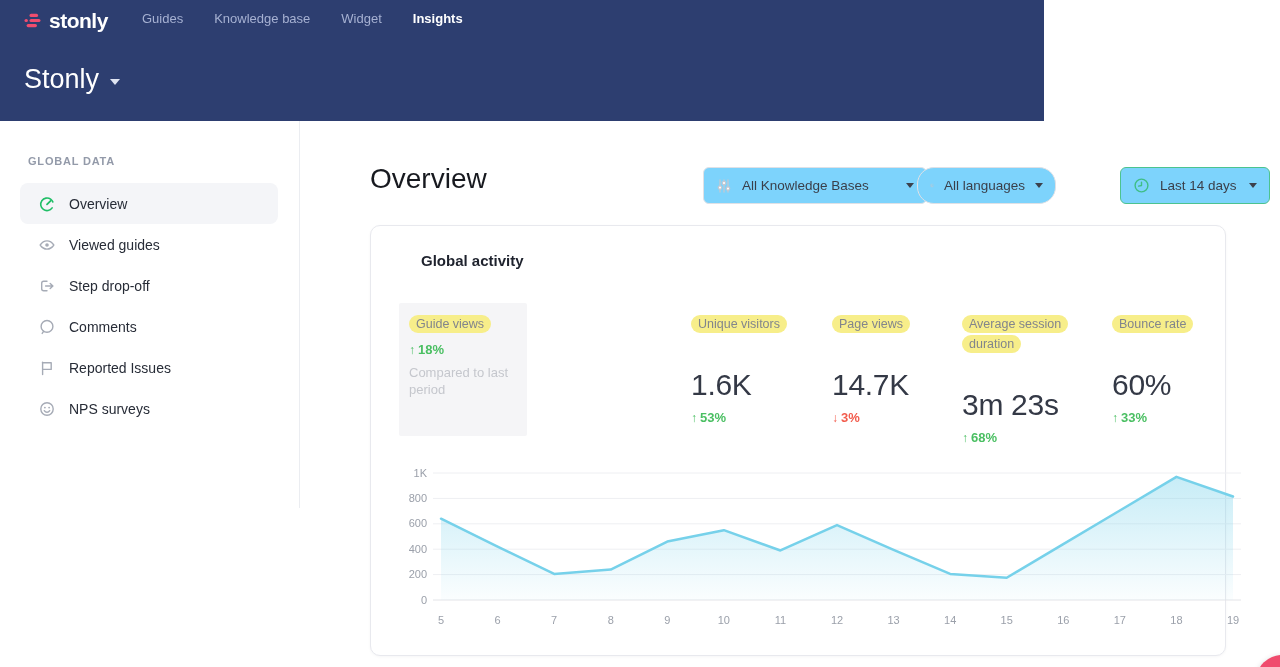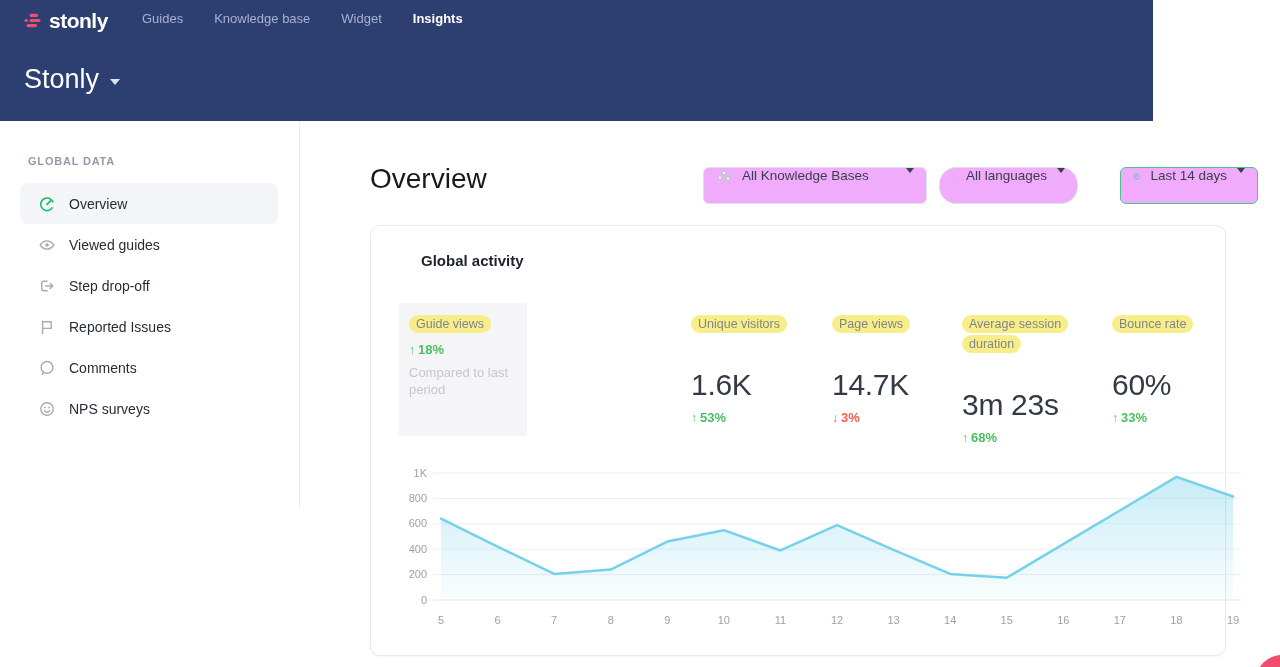--- a/index.html
+++ b/index.html
@@ -1,48 +1,48 @@
 <!DOCTYPE html>
 <html><head>
 <meta charset="utf-8">
 <style>
   * { margin:0; padding:0; box-sizing:border-box; }
   html,body { width:1280px; height:667px; }
   body { font-family:"Liberation Sans","DejaVu Sans",sans-serif; background:#fff; }
   .page { position:relative; width:1280px; height:667px; overflow:hidden; background:#fff; }
 
   
-  .header { position:absolute; left:0; top:0; width:1153px; height:121px; background:#2d3e70; }
+  .header { position:absolute; left:0; top:0; width:1044px; height:121px; background:#2d3e70; }
   .logo { position:absolute; left:24px; top:9px; display:flex; align-items:center; gap:6px; }
   .logo-text { color:#fff; font-size:21px; font-weight:800; letter-spacing:-0.5px; }
   .topnav { position:absolute; left:142px; top:11px; display:flex; gap:31px; align-items:center; }
   .topnav .nav-item { font-size:13px; color:#a6b1d2; font-weight:500; cursor:pointer; }
   .topnav .nav-item.active { color:#ffffff; font-weight:700; }
   .workspace { position:absolute; left:24px; top:64px; display:flex; align-items:center; gap:11px; }
   .workspace-title { color:#ffffff; font-size:27px; font-weight:400; }
   .caret-w { width:0; height:0; border-left:5px solid transparent; border-right:5px solid transparent; border-top:6px solid #dfe4f2; margin-top:4px; }
 
   
   .sidebar { position:absolute; left:0; top:121px; width:300px; height:387px; background:#fff; border-right:1px solid #ebedf1; }
   .section-label { position:absolute; left:28px; top:34px; font-size:11px; font-weight:600; letter-spacing:.8px; color:#939aa9; }
   .side-items { position:absolute; left:20px; top:62px; width:258px; }
   .side-item { height:41px; display:flex; align-items:center; gap:13px; padding-left:18px; border-radius:8px; cursor:pointer; }
   .side-item.active { background:#f4f5f8; }
   .side-item .lbl { font-size:14px; color:#272c37; }
   .side-item svg { flex:0 0 auto; }
 
   
   .page-title { position:absolute; left:370px; top:163px; font-size:28px; font-weight:400; color:#17191f; }
-  .filter-btn { position:absolute; top:167px; height:37px; background:#f0abfc; border:1px solid #dfe1e6; border-radius:6px; display:flex; align-items:flex-start; gap:10px; padding:0 12px; cursor:pointer; }
+  .filter-btn { position:absolute; top:167px; height:37px; background:#7dd3fc; border:1px solid #dfe1e6; border-radius:6px; display:flex; align-items:center; gap:10px; padding:0 12px; cursor:pointer; }
   .filter-btn .f-label { font-size:13.5px; color:#3a3f4a; font-weight:500; white-space:nowrap; }
   .filter-btn.green { border:1.5px solid #4cc38f; }
   .caret-d { width:0; height:0; border-left:4px solid transparent; border-right:4px solid transparent; border-top:5px solid #3c414c; margin-left:auto; }
   #filter-kb { left:703px; width:224px; }
-  #filter-lang { left:939px; width:139px;border-radius:17px; }
-  #filter-date { left:1120px; width:138px; }
+  #filter-lang { left:917px; width:139px;border-radius:17px; }
+  #filter-date { left:1120px; width:150px; }
 
   
   .card { position:absolute; left:370px; top:225px; width:856px; height:431px; background:#fff; border:1px solid #e8e9ee; border-radius:10px; box-shadow:0 1px 3px rgba(30,35,60,.04); }
   .card-title { position:absolute; left:50px; top:26px; font-size:15px; font-weight:700; color:#1e222d; }
 
   .metric { position:absolute; top:77px; width:130px; }
   .metric.sel { left:28px; width:128px; height:133px; background:#f5f5f7; border-radius:2px; padding:11px 10px; }
   .metric:not(.sel) { padding:11px 0; }
   .pill { display:inline; background:#f7ee8a; color:#82858c; font-size:12.5px; line-height:1.5; padding:2px 7px; border-radius:9px; -webkit-box-decoration-break:clone; box-decoration-break:clone;text-align:center; }
   .metric .val { margin-top:14px; font-size:30px; color:#343946; letter-spacing:-0.3px; padding-top:20px; }
@@ -109,32 +109,32 @@
       <div class="side-item">
         <svg width="18" height="18" viewBox="0 0 18 18">
           <path d="M9 4.2H5.7c-1.1 0-2 .9-2 2v5.6c0 1.1.9 2 2 2H9" fill="none" stroke="#a6abb6" stroke-width="1.4" stroke-linecap="round"></path>
           <path d="M7.6 9h7M12.2 6.4 14.9 9l-2.7 2.6" fill="none" stroke="#a6abb6" stroke-width="1.4" stroke-linecap="round" stroke-linejoin="round"></path>
         </svg>
         <span class="lbl">Step drop-off</span>
       </div>
 
       <div class="side-item">
         <svg width="18" height="18" viewBox="0 0 18 18">
+          <circle cx="9" cy="8.4" r="5.9" fill="none" stroke="#a6abb6" stroke-width="1.4"></circle>
+          <path d="M5.6 13.3 4.2 15.4" stroke="#a6abb6" stroke-width="1.4" stroke-linecap="round"></path>
+        </svg>
+        <span class="lbl">Comments</span>
+      </div>
+
+      <div class="side-item">
+        <svg width="18" height="18" viewBox="0 0 18 18">
           <path d="M4.6 15.6V3.2" stroke="#a6abb6" stroke-width="1.4" stroke-linecap="round"></path>
           <path d="M4.6 3.8h8.6v6.6H4.6" fill="none" stroke="#a6abb6" stroke-width="1.4" stroke-linejoin="round"></path>
         </svg>
         <span class="lbl">Reported Issues</span>
-      </div>
-
-      <div class="side-item">
-        <svg width="18" height="18" viewBox="0 0 18 18">
-          <circle cx="9" cy="8.4" r="5.9" fill="none" stroke="#a6abb6" stroke-width="1.4"></circle>
-          <path d="M5.6 13.3 4.2 15.4" stroke="#a6abb6" stroke-width="1.4" stroke-linecap="round"></path>
-        </svg>
-        <span class="lbl">Comments</span>
       </div>
 
       <div class="side-item">
         <svg width="18" height="18" viewBox="0 0 18 18">
           <circle cx="9" cy="9" r="6.2" fill="none" stroke="#a6abb6" stroke-width="1.4"></circle>
           <circle cx="6.9" cy="7.6" r="0.9" fill="#a6abb6"></circle>
           <circle cx="11.1" cy="7.6" r="0.9" fill="#a6abb6"></circle>
           <path d="M6.3 10.7c.7 1.1 1.6 1.6 2.7 1.6s2-.5 2.7-1.6" fill="none" stroke="#a6abb6" stroke-width="1.4" stroke-linecap="round"></path>
         </svg>
         <span class="lbl">NPS surveys</span>

